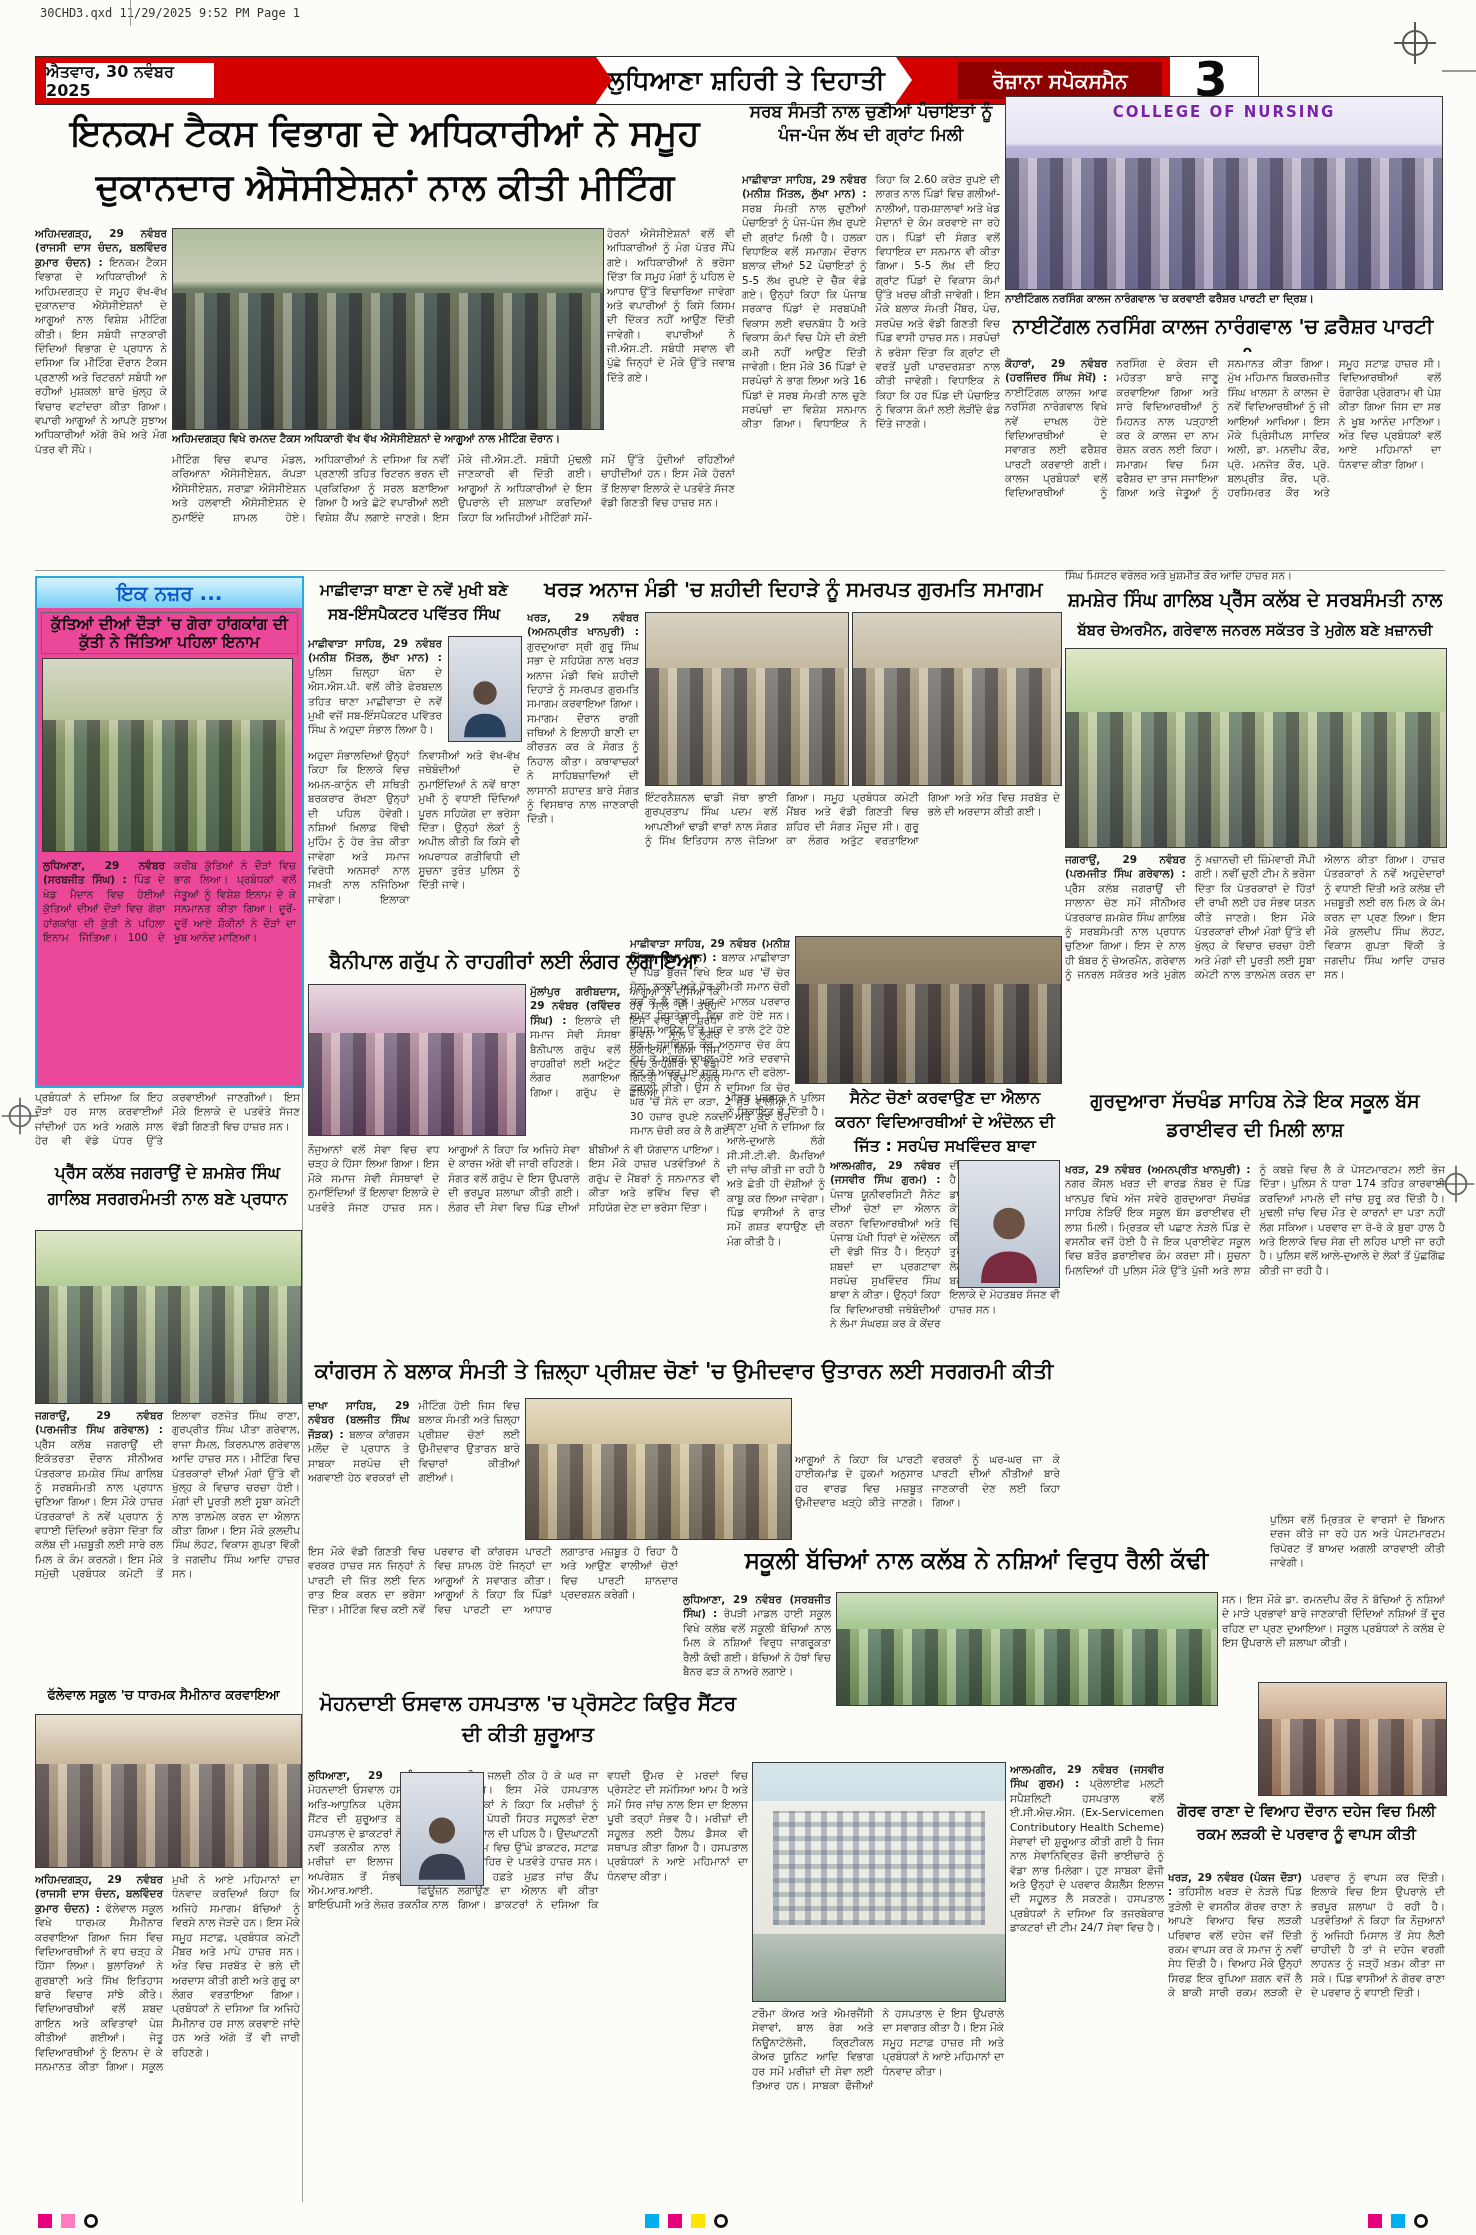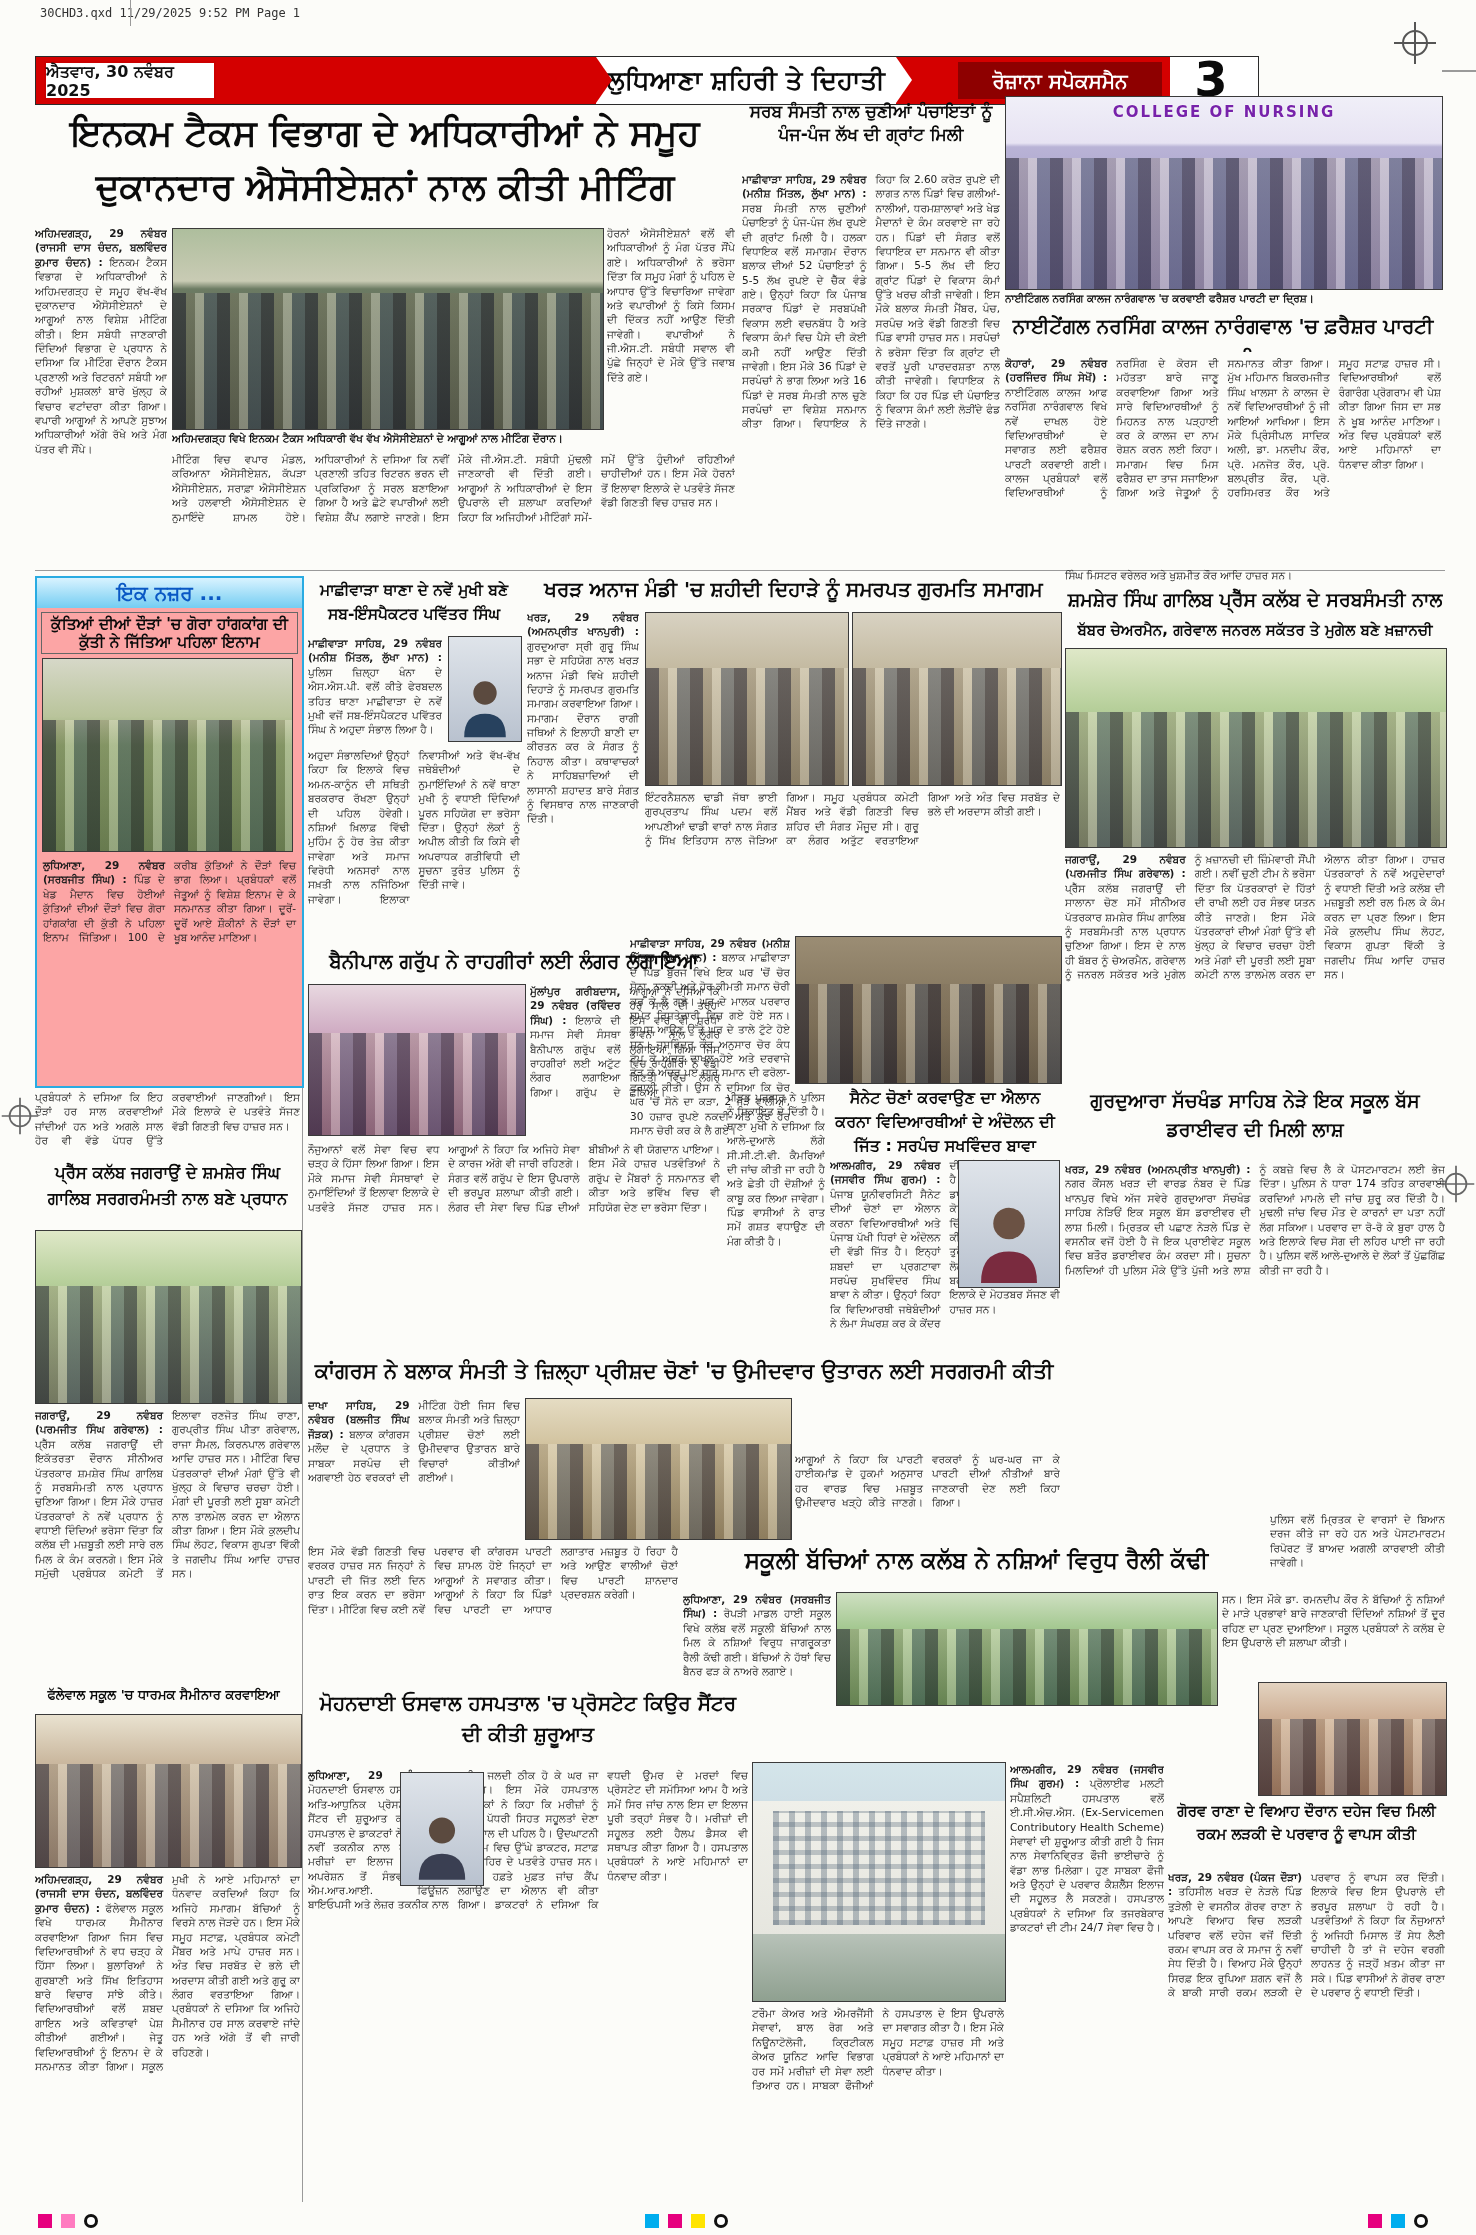--- a/index.html
+++ b/index.html
@@ -42,21 +42,21 @@
     display:flex;align-items:center;justify-content:center;font-weight:bold;font-size:16px;color:#111;}
   .mh-center{position:absolute;left:560px;top:0;bottom:0;width:300px;background:#fff;
     display:flex;align-items:center;justify-content:center;font-weight:bold;font-size:26px;color:#0a0a0a;}
   .mh-center::before{content:"";position:absolute;left:0;top:0;border-top:23px solid transparent;
     border-bottom:23px solid transparent;border-left:16px solid #d40000;}
   .mh-center::after{content:"";position:absolute;right:-16px;top:0;z-index:2;border-top:23px solid transparent;
     border-bottom:23px solid transparent;border-left:16px solid #fff;}
   .mh-paper{position:absolute;right:96px;top:5px;bottom:5px;width:204px;background:#8e0000;color:#fff;
     display:flex;align-items:center;justify-content:center;font-weight:bold;font-size:20px;}
   .mh-page{position:absolute;right:10px;top:-6px;width:74px;text-align:center;font-weight:bold;font-size:48px;color:#0a0a0a;}
-  .ekbox{border:2px solid #29abe2;background:#fca5a5;}
+  .ekbox{border:2px solid #29abe2;background:#ec4899;}
   .ekhead{height:30px;background:linear-gradient(180deg,#d9f3ff,#74cdf2);display:flex;align-items:center;
     justify-content:center;font-weight:bold;font-size:20px;color:#0a58c4;}
   .ekhl{border:1px solid #666;margin:4px;padding:2px 4px;font-weight:bold;font-size:15.5px;text-align:center;color:#0a0a0a;}
   .rule{background:#9a9a9a;}
   .regsq{width:14px;height:14px;display:inline-block;margin-right:4px;vertical-align:middle;}
   .regring{width:14px;height:14px;display:inline-block;margin-right:4px;vertical-align:middle;border-radius:50%;
     border:3px solid #111;box-sizing:border-box;background:#fff;}
   svg.regmark{position:absolute;}
 </style>
 </head>
@@ -90,21 +90,21 @@
     <div class="mh-paper">ਰੋਜ਼ਾਨਾ ਸਪੋਕਸਮੈਨ</div>
     <div class="mh-page">3</div>
   </div>
 
   <div class="abs hl" style="left:35px;top:106px;width:700px;height:116px;font-size:36px;line-height:1.5">ਇਨਕਮ ਟੈਕਸ ਵਿਭਾਗ ਦੇ ਅਧਿਕਾਰੀਆਂ ਨੇ ਸਮੂਹ ਦੁਕਾਨਦਾਰ ਐਸੋਸੀਏਸ਼ਨਾਂ ਨਾਲ ਕੀਤੀ ਮੀਟਿੰਗ</div>
   <div class="abs body" style="left:35px;top:226px;width:132px;height:336px">
     <span class="dl">ਅਹਿਮਦਗੜ੍ਹ, 29 ਨਵੰਬਰ (ਰਾਜਸੀ ਦਾਸ ਚੰਦਨ, ਬਲਵਿੰਦਰ ਕੁਮਾਰ ਚੰਦਨ) :</span>
     <span>ਇਨਕਮ ਟੈਕਸ ਵਿਭਾਗ ਦੇ ਅਧਿਕਾਰੀਆਂ ਨੇ ਅਹਿਮਦਗੜ੍ਹ ਦੇ ਸਮੂਹ ਵੱਖ-ਵੱਖ ਦੁਕਾਨਦਾਰ ਐਸੋਸੀਏਸ਼ਨਾਂ ਦੇ ਆਗੂਆਂ ਨਾਲ ਵਿਸ਼ੇਸ਼ ਮੀਟਿੰਗ ਕੀਤੀ। ਇਸ ਸਬੰਧੀ ਜਾਣਕਾਰੀ ਦਿੰਦਿਆਂ ਵਿਭਾਗ ਦੇ ਪ੍ਰਧਾਨ ਨੇ ਦਸਿਆ ਕਿ ਮੀਟਿੰਗ ਦੌਰਾਨ ਟੈਕਸ ਪ੍ਰਣਾਲੀ ਅਤੇ ਰਿਟਰਨਾਂ ਸਬੰਧੀ ਆ ਰਹੀਆਂ ਮੁਸ਼ਕਲਾਂ ਬਾਰੇ ਖੁੱਲ੍ਹ ਕੇ ਵਿਚਾਰ ਵਟਾਂਦਰਾ ਕੀਤਾ ਗਿਆ। ਵਪਾਰੀ ਆਗੂਆਂ ਨੇ ਆਪਣੇ ਸੁਝਾਅ ਅਧਿਕਾਰੀਆਂ ਅੱਗੇ ਰੱਖੇ ਅਤੇ ਮੰਗ ਪੱਤਰ ਵੀ ਸੌਂਪੇ।</span>
   </div>
   <div class="photo ph-meet crowd" style="left:172px;top:228px;width:430px;height:200px"></div>
-  <div class="abs cap" style="left:172px;top:432px;width:430px;height:15px">ਅਹਿਮਦਗੜ੍ਹ ਵਿਖੇ ਇਨਕਮ ਟੈਕਸ ਅਧਿਕਾਰੀ ਵੱਖ ਵੱਖ ਐਸੋਸੀਏਸ਼ਨਾਂ ਦੇ ਆਗੂਆਂ ਨਾਲ ਮੀਟਿੰਗ ਦੌਰਾਨ।</div>
+  <div class="abs cap" style="left:172px;top:432px;width:430px;height:15px">ਅਹਿਮਦਗੜ੍ਹ ਵਿਖੇ ਰਮਨਦ ਟੈਕਸ ਅਧਿਕਾਰੀ ਵੱਖ ਵੱਖ ਐਸੋਸੀਏਸ਼ਨਾਂ ਦੇ ਆਗੂਆਂ ਨਾਲ ਮੀਟਿੰਗ ਦੌਰਾਨ।</div>
   <div class="abs body" style="left:607px;top:226px;width:128px;height:336px">ਹੋਰਨਾਂ ਐਸੋਸੀਏਸ਼ਨਾਂ ਵਲੋਂ ਵੀ ਅਧਿਕਾਰੀਆਂ ਨੂੰ ਮੰਗ ਪੱਤਰ ਸੌਂਪੇ ਗਏ। ਅਧਿਕਾਰੀਆਂ ਨੇ ਭਰੋਸਾ ਦਿੱਤਾ ਕਿ ਸਮੂਹ ਮੰਗਾਂ ਨੂੰ ਪਹਿਲ ਦੇ ਆਧਾਰ ਉੱਤੇ ਵਿਚਾਰਿਆ ਜਾਵੇਗਾ ਅਤੇ ਵਪਾਰੀਆਂ ਨੂੰ ਕਿਸੇ ਕਿਸਮ ਦੀ ਦਿੱਕਤ ਨਹੀਂ ਆਉਣ ਦਿੱਤੀ ਜਾਵੇਗੀ। ਵਪਾਰੀਆਂ ਨੇ ਜੀ.ਐਸ.ਟੀ. ਸਬੰਧੀ ਸਵਾਲ ਵੀ ਪੁੱਛੇ ਜਿਨ੍ਹਾਂ ਦੇ ਮੌਕੇ ਉੱਤੇ ਜਵਾਬ ਦਿੱਤੇ ਗਏ।</div>
   <div class="abs body cols4" style="left:172px;top:452px;width:563px;height:112px">ਮੀਟਿੰਗ ਵਿਚ ਵਪਾਰ ਮੰਡਲ, ਕਰਿਆਨਾ ਐਸੋਸੀਏਸ਼ਨ, ਕੱਪੜਾ ਐਸੋਸੀਏਸ਼ਨ, ਸਰਾਫ਼ਾ ਐਸੋਸੀਏਸ਼ਨ ਅਤੇ ਹਲਵਾਈ ਐਸੋਸੀਏਸ਼ਨ ਦੇ ਨੁਮਾਇੰਦੇ ਸ਼ਾਮਲ ਹੋਏ। ਅਧਿਕਾਰੀਆਂ ਨੇ ਦਸਿਆ ਕਿ ਨਵੀਂ ਪ੍ਰਣਾਲੀ ਤਹਿਤ ਰਿਟਰਨ ਭਰਨ ਦੀ ਪ੍ਰਕਿਰਿਆ ਨੂੰ ਸਰਲ ਬਣਾਇਆ ਗਿਆ ਹੈ ਅਤੇ ਛੋਟੇ ਵਪਾਰੀਆਂ ਲਈ ਵਿਸ਼ੇਸ਼ ਕੈਂਪ ਲਗਾਏ ਜਾਣਗੇ। ਇਸ ਮੌਕੇ ਜੀ.ਐਸ.ਟੀ. ਸਬੰਧੀ ਮੁੱਢਲੀ ਜਾਣਕਾਰੀ ਵੀ ਦਿੱਤੀ ਗਈ। ਆਗੂਆਂ ਨੇ ਅਧਿਕਾਰੀਆਂ ਦੇ ਇਸ ਉਪਰਾਲੇ ਦੀ ਸ਼ਲਾਘਾ ਕਰਦਿਆਂ ਕਿਹਾ ਕਿ ਅਜਿਹੀਆਂ ਮੀਟਿੰਗਾਂ ਸਮੇਂ-ਸਮੇਂ ਉੱਤੇ ਹੁੰਦੀਆਂ ਰਹਿਣੀਆਂ ਚਾਹੀਦੀਆਂ ਹਨ। ਇਸ ਮੌਕੇ ਹੋਰਨਾਂ ਤੋਂ ਇਲਾਵਾ ਇਲਾਕੇ ਦੇ ਪਤਵੰਤੇ ਸੱਜਣ ਵੱਡੀ ਗਿਣਤੀ ਵਿਚ ਹਾਜ਼ਰ ਸਨ।</div>
 
   <div class="abs hl" style="left:742px;top:100px;width:258px;height:66px;font-size:17px;line-height:1.35">ਸਰਬ ਸੰਮਤੀ ਨਾਲ ਚੁਣੀਆਂ ਪੰਚਾਇਤਾਂ ਨੂੰ ਪੰਜ-ਪੰਜ ਲੱਖ ਦੀ ਗ੍ਰਾਂਟ ਮਿਲੀ</div>
   <div class="abs body cols2" style="left:742px;top:172px;width:258px;height:392px">
     <span class="dl">ਮਾਛੀਵਾੜਾ ਸਾਹਿਬ, 29 ਨਵੰਬਰ (ਮਨੀਸ਼ ਮਿੱਤਲ, ਲੁੱਖਾ ਮਾਨ) :</span>
     <span>ਸਰਬ ਸੰਮਤੀ ਨਾਲ ਚੁਣੀਆਂ ਪੰਚਾਇਤਾਂ ਨੂੰ ਪੰਜ-ਪੰਜ ਲੱਖ ਰੁਪਏ ਦੀ ਗ੍ਰਾਂਟ ਮਿਲੀ ਹੈ। ਹਲਕਾ ਵਿਧਾਇਕ ਵਲੋਂ ਸਮਾਗਮ ਦੌਰਾਨ ਬਲਾਕ ਦੀਆਂ 52 ਪੰਚਾਇਤਾਂ ਨੂੰ 5-5 ਲੱਖ ਰੁਪਏ ਦੇ ਚੈੱਕ ਵੰਡੇ ਗਏ। ਉਨ੍ਹਾਂ ਕਿਹਾ ਕਿ ਪੰਜਾਬ ਸਰਕਾਰ ਪਿੰਡਾਂ ਦੇ ਸਰਬਪੱਖੀ ਵਿਕਾਸ ਲਈ ਵਚਨਬੱਧ ਹੈ ਅਤੇ ਵਿਕਾਸ ਕੰਮਾਂ ਵਿਚ ਪੈਸੇ ਦੀ ਕੋਈ ਕਮੀ ਨਹੀਂ ਆਉਣ ਦਿੱਤੀ ਜਾਵੇਗੀ। ਇਸ ਮੌਕੇ 36 ਪਿੰਡਾਂ ਦੇ ਸਰਪੰਚਾਂ ਨੇ ਭਾਗ ਲਿਆ ਅਤੇ 16 ਪਿੰਡਾਂ ਦੇ ਸਰਬ ਸੰਮਤੀ ਨਾਲ ਚੁਣੇ ਸਰਪੰਚਾਂ ਦਾ ਵਿਸ਼ੇਸ਼ ਸਨਮਾਨ ਕੀਤਾ ਗਿਆ। ਵਿਧਾਇਕ ਨੇ ਕਿਹਾ ਕਿ 2.60 ਕਰੋੜ ਰੁਪਏ ਦੀ ਲਾਗਤ ਨਾਲ ਪਿੰਡਾਂ ਵਿਚ ਗਲੀਆਂ-ਨਾਲੀਆਂ, ਧਰਮਸ਼ਾਲਾਵਾਂ ਅਤੇ ਖੇਡ ਮੈਦਾਨਾਂ ਦੇ ਕੰਮ ਕਰਵਾਏ ਜਾ ਰਹੇ ਹਨ। ਪਿੰਡਾਂ ਦੀ ਸੰਗਤ ਵਲੋਂ ਵਿਧਾਇਕ ਦਾ ਸਨਮਾਨ ਵੀ ਕੀਤਾ ਗਿਆ। 5-5 ਲੱਖ ਦੀ ਇਹ ਗ੍ਰਾਂਟ ਪਿੰਡਾਂ ਦੇ ਵਿਕਾਸ ਕੰਮਾਂ ਉੱਤੇ ਖਰਚ ਕੀਤੀ ਜਾਵੇਗੀ। ਇਸ ਮੌਕੇ ਬਲਾਕ ਸੰਮਤੀ ਮੈਂਬਰ, ਪੰਚ, ਸਰਪੰਚ ਅਤੇ ਵੱਡੀ ਗਿਣਤੀ ਵਿਚ ਪਿੰਡ ਵਾਸੀ ਹਾਜ਼ਰ ਸਨ। ਸਰਪੰਚਾਂ ਨੇ ਭਰੋਸਾ ਦਿੱਤਾ ਕਿ ਗ੍ਰਾਂਟ ਦੀ ਵਰਤੋਂ ਪੂਰੀ ਪਾਰਦਰਸ਼ਤਾ ਨਾਲ ਕੀਤੀ ਜਾਵੇਗੀ। ਵਿਧਾਇਕ ਨੇ ਕਿਹਾ ਕਿ ਹਰ ਪਿੰਡ ਦੀ ਪੰਚਾਇਤ ਨੂੰ ਵਿਕਾਸ ਕੰਮਾਂ ਲਈ ਲੋੜੀਂਦੇ ਫੰਡ ਦਿੱਤੇ ਜਾਣਗੇ।</span>
   </div>
 
   <div class="photo ph-nurse crowd" style="left:1005px;top:96px;width:436px;height:192px">

